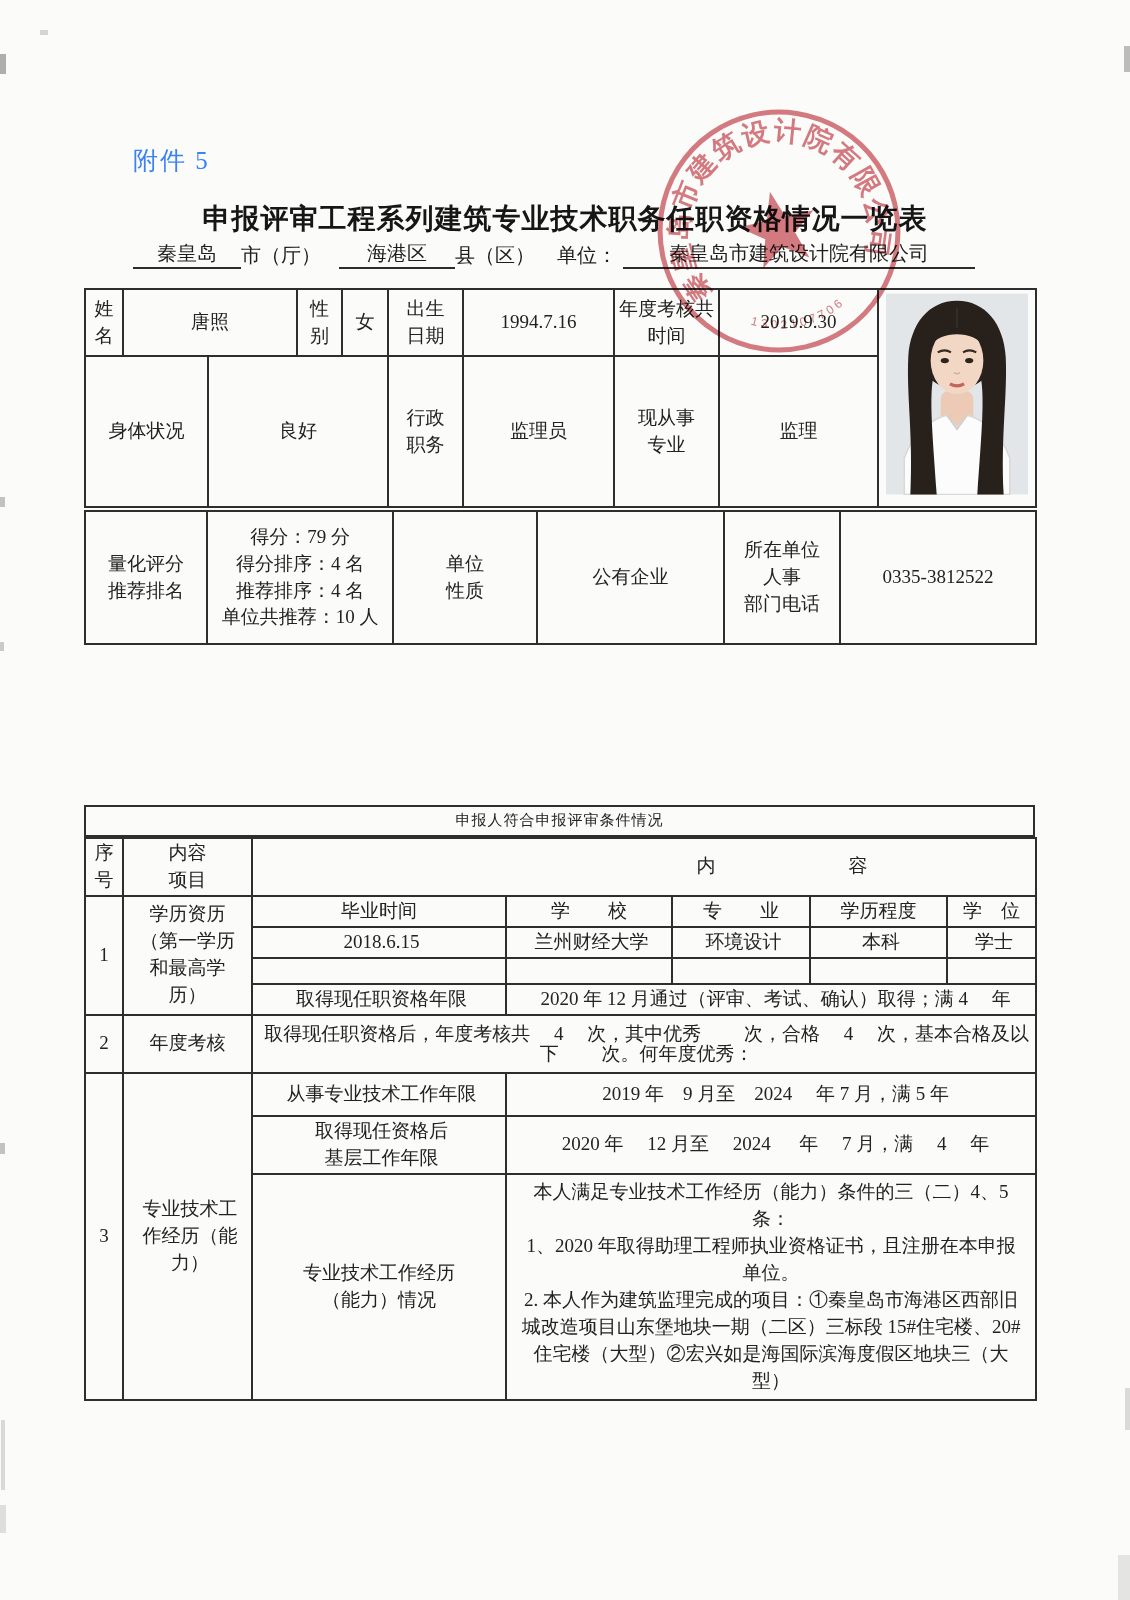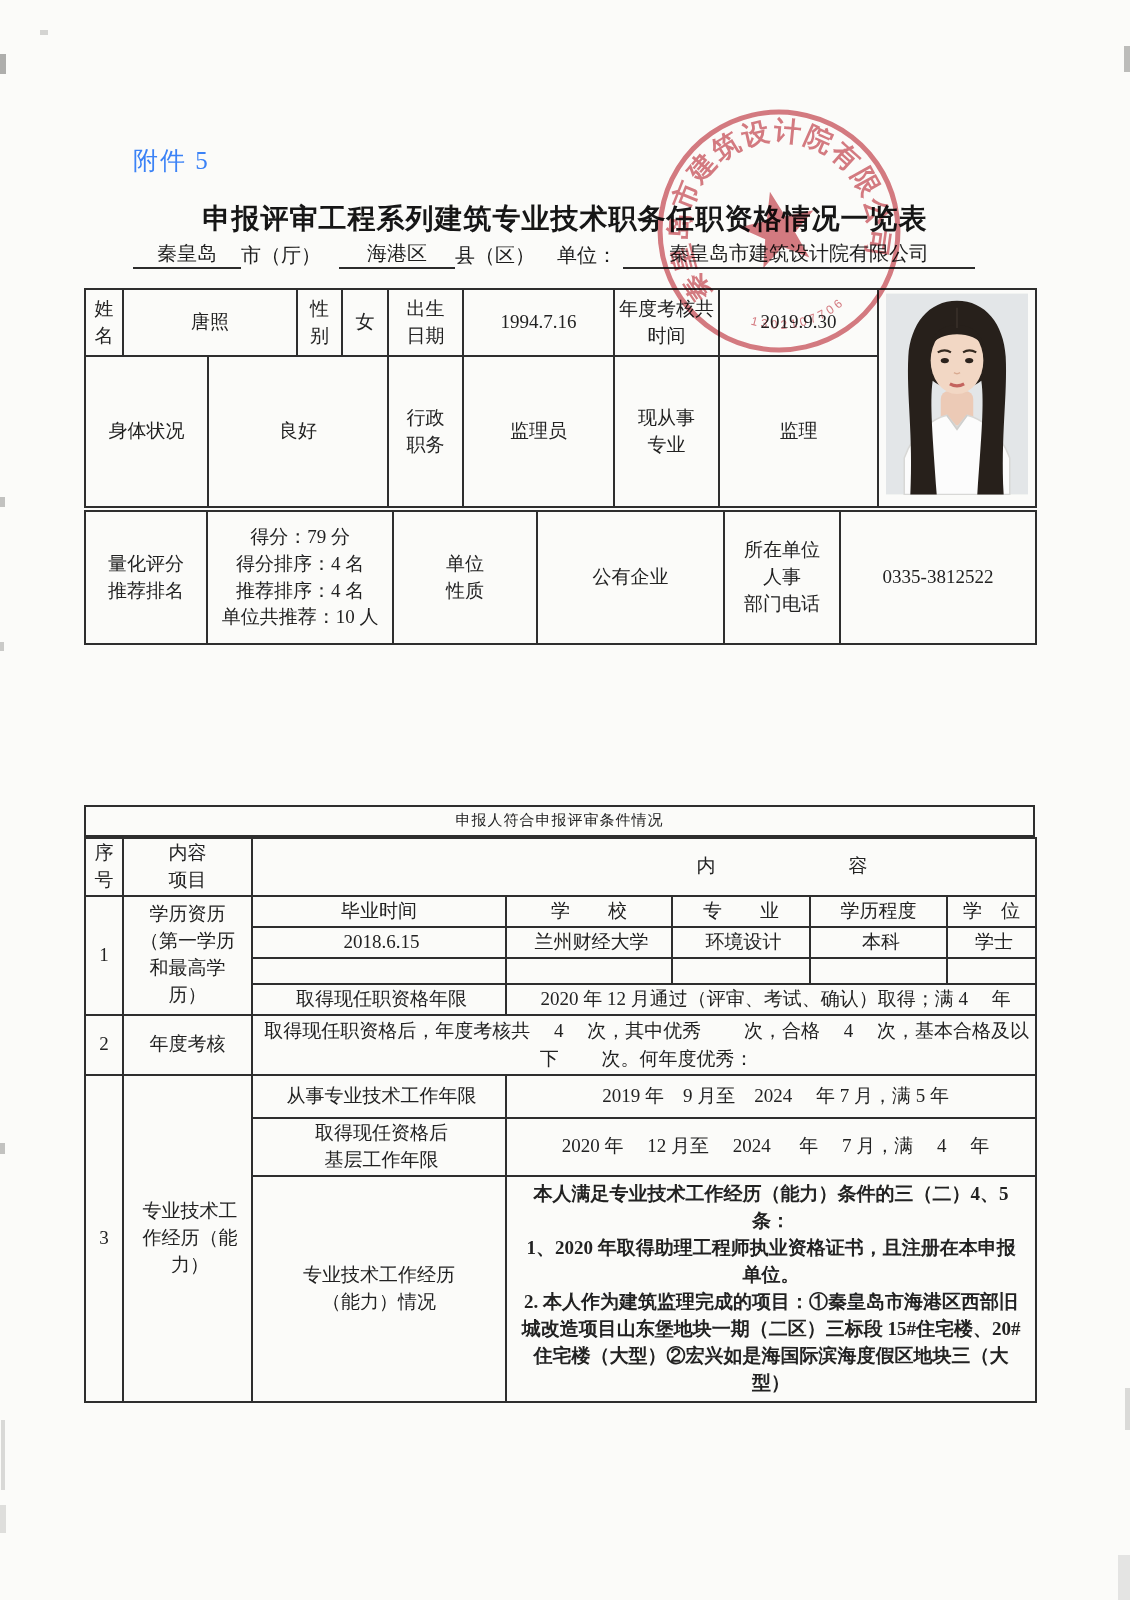--- a/index.html
+++ b/index.html
@@ -36,21 +36,20 @@
   }
   .ml{white-space:pre-line;}
   .left{text-align:left;font-family:Liberation Serif, serif;}
   .pl{padding-left:9px !important;}
   .pl2{padding-left:13px !important;}
   .band{font-size:15px;letter-spacing:1px;font-family:Liberation Serif, serif;}
   .content-head{padding-left:280px !important;margin-left:25px;}
   .para{
     text-align:left;line-height:29px;font-size:19px;padding:4px 10px !important;
     white-space:pre-line;
-    font-weight:bold;
   }
   .score-cell{line-height:31px;}
   .photo-cell{padding:0 !important;}
   
   .stamp{
     position:absolute;left:650px;top:102px;width:258px;height:258px;
     transform:rotate(-13deg);opacity:.82;mix-blend-mode:multiply;pointer-events:none;
   }
   
   .smudge{position:absolute;pointer-events:none;}
@@ -214,21 +213,21 @@
     <td></td>
     <td></td>
   </tr>
   <tr style="height:26px">
     <td class="left pl">取得现任职资格年限</td>
     <td colspan="4" class="left pl2">2020 年 12 月通过（评审、考试、确认）取得；满 4 　年</td>
   </tr>
   <tr style="height:58px">
     <td>2</td>
     <td>年度考核</td>
-    <td colspan="5" class="left pl" style="line-height:28px">取得现任职资格后，年度考核共　 4 　次，其中优秀　　 次，合格　 4 　次，基本合格及以下　　 次。何年度优秀：</td>
+    <td colspan="5" class="left pl" style="line-height:20px">取得现任职资格后，年度考核共　 4 　次，其中优秀　　 次，合格　 4 　次，基本合格及以下　　 次。何年度优秀：</td>
   </tr>
   <tr style="height:43px">
     <td rowspan="3">3</td>
     <td rowspan="3" class="ml left pl">专业技术工
 作经历（能
 力）</td>
     <td class="left pl">从事专业技术工作年限</td>
     <td colspan="4" class="left pl2">2019 年　9 月至　2024 　年 7 月，满 5 年</td>
   </tr>
   <tr style="height:58px">

